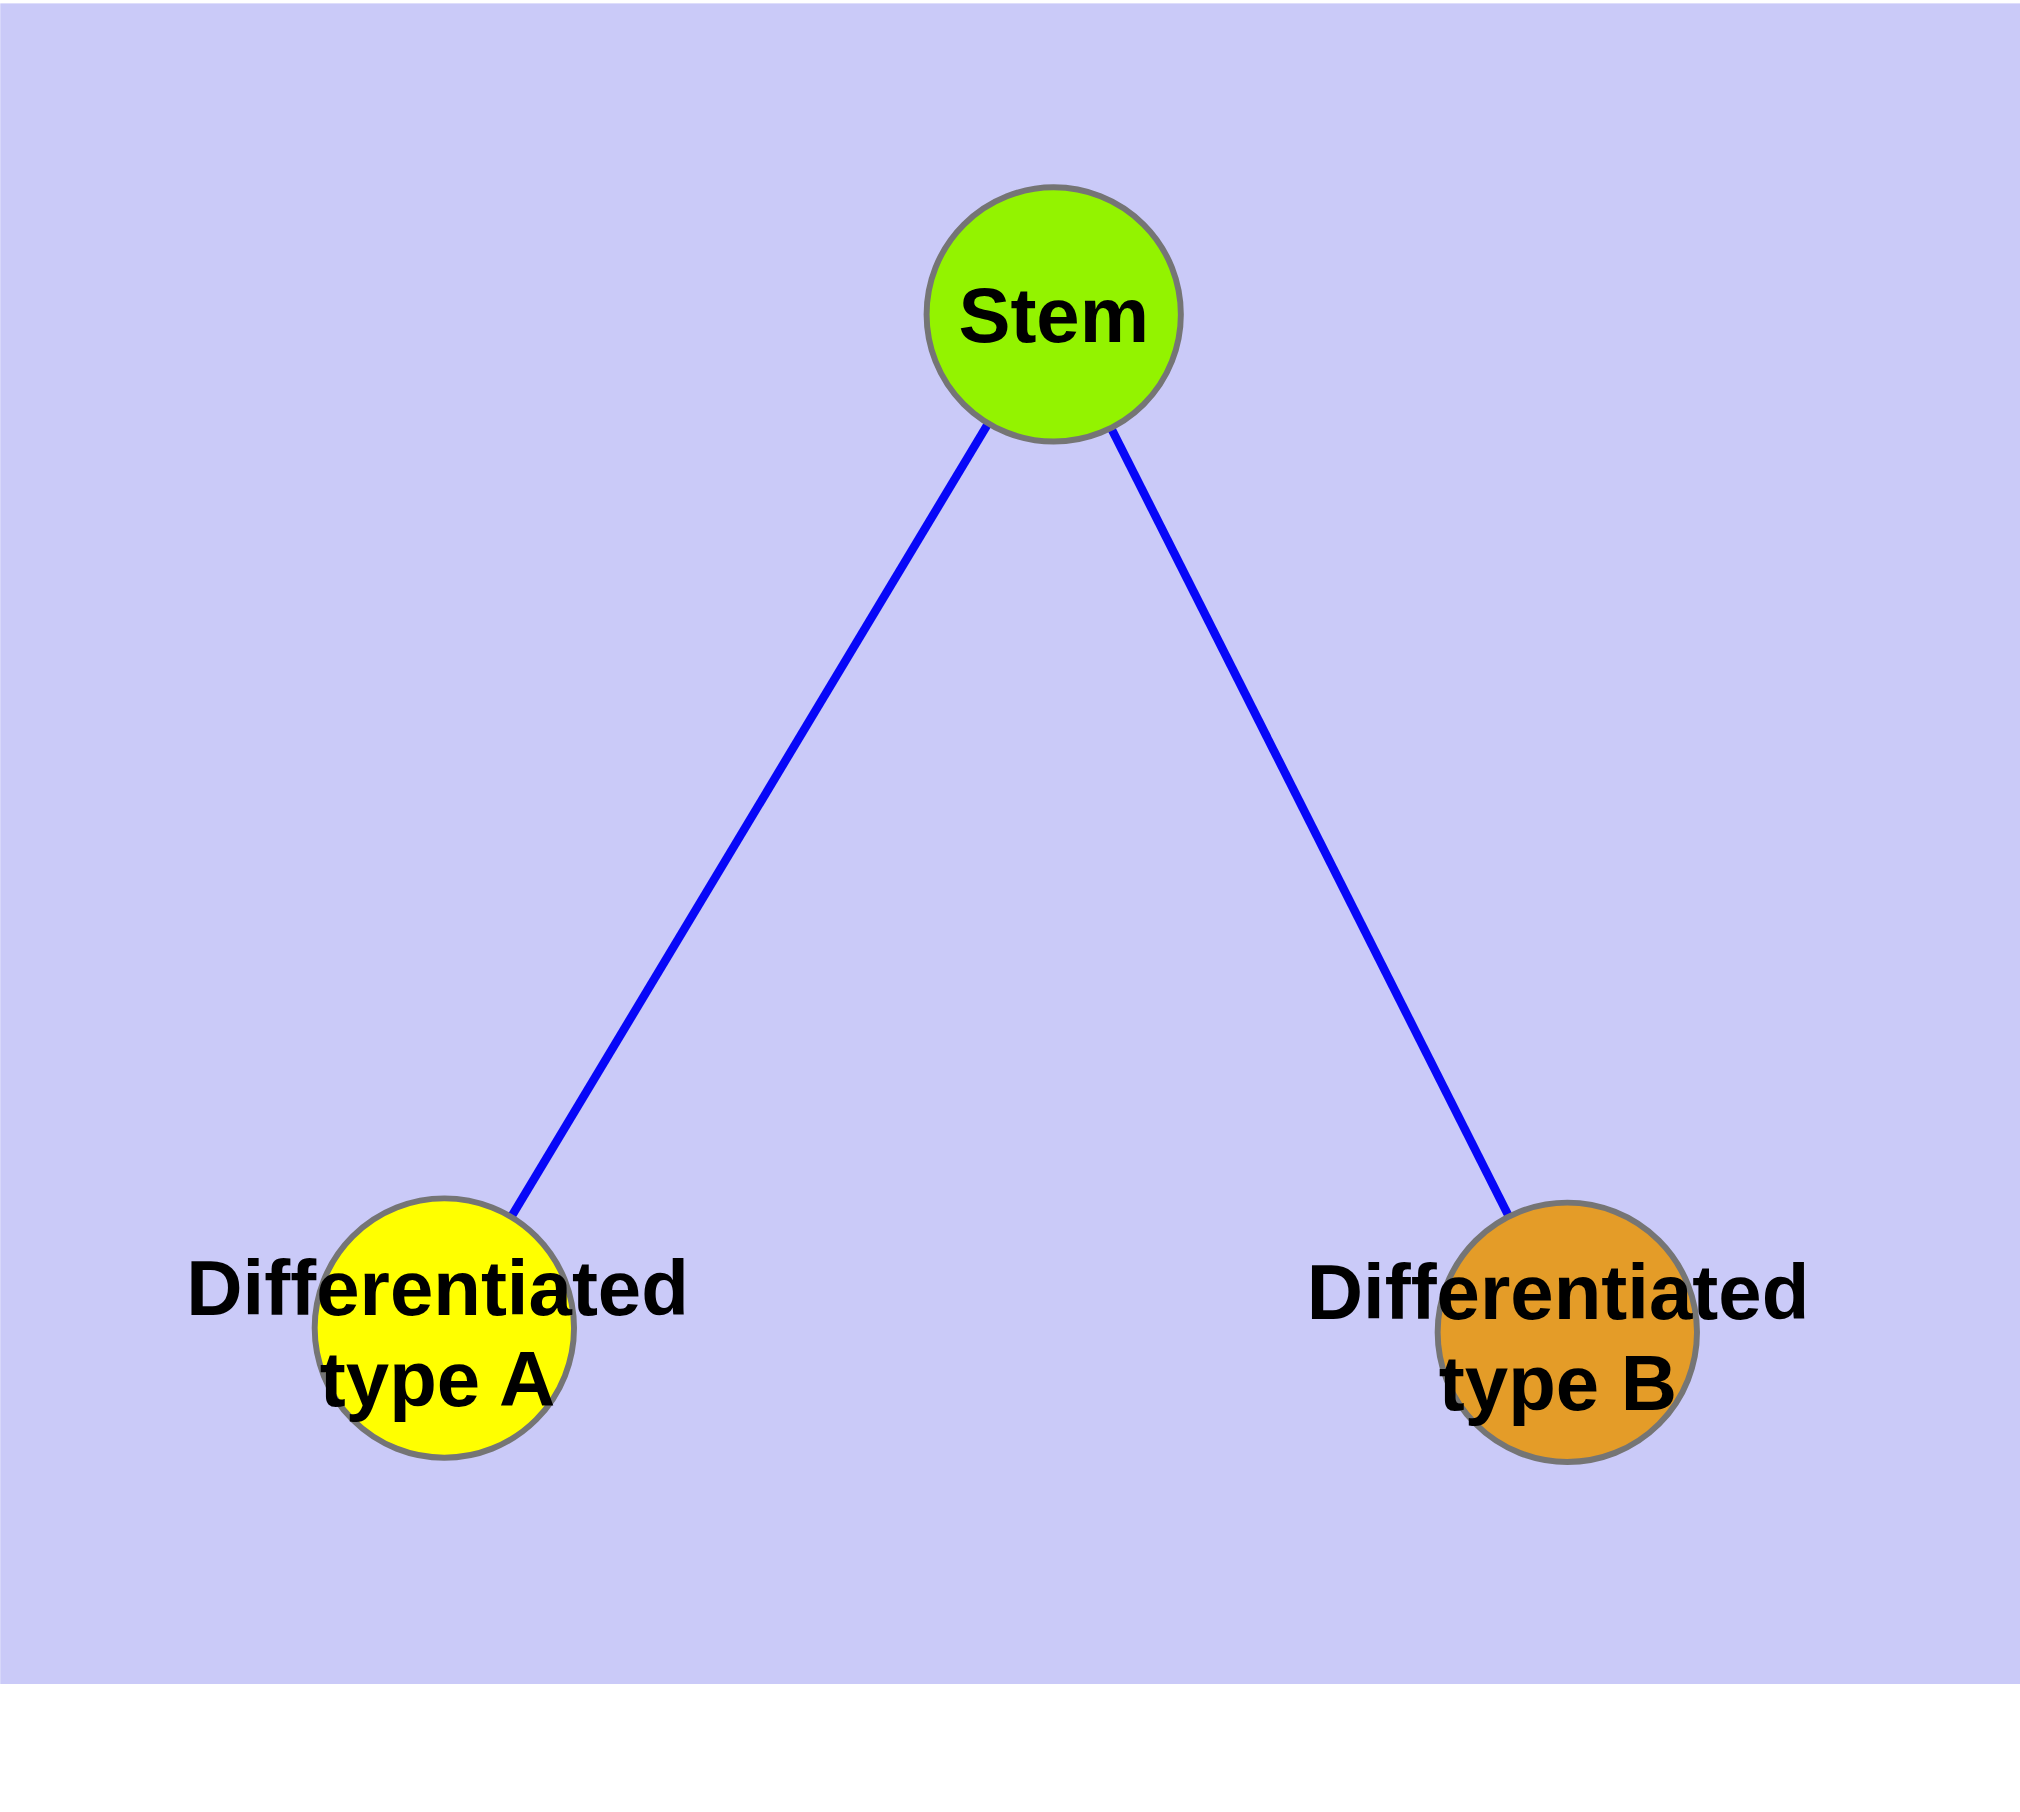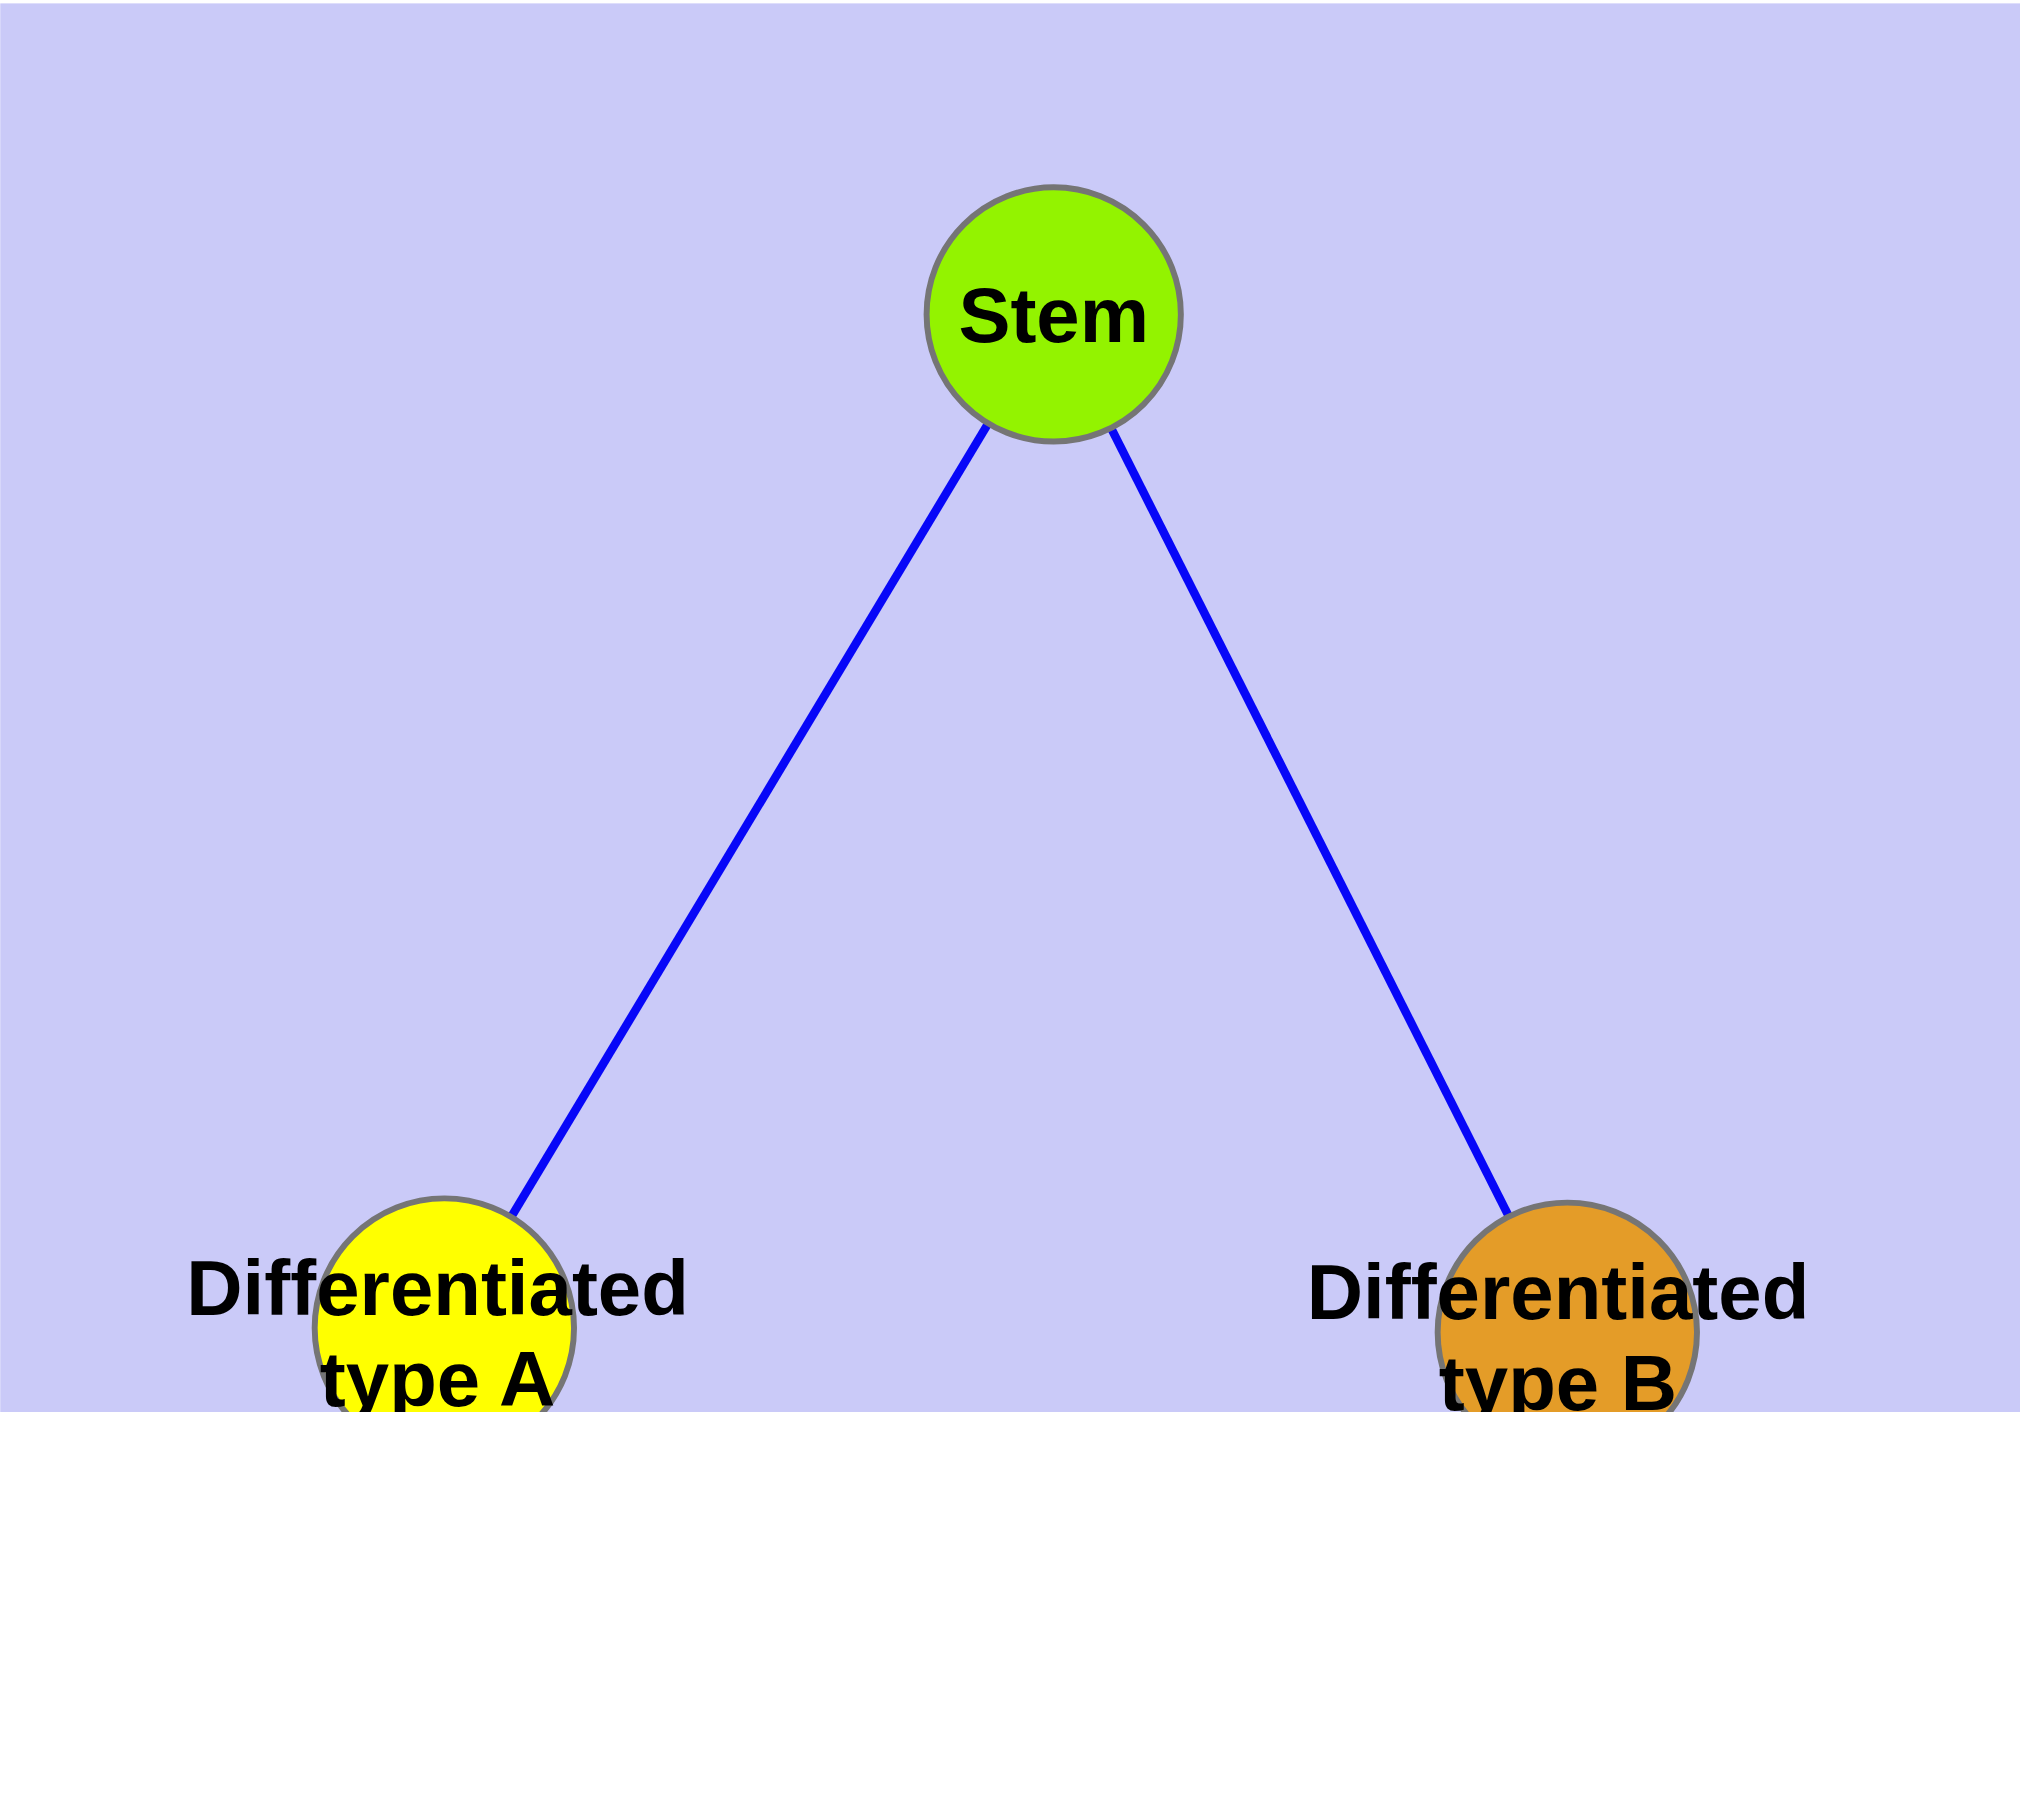--- a/index.html
+++ b/index.html
@@ -3,21 +3,21 @@
 <meta charset="utf-8">
 <style>
   html, body {
     margin: 0;
     padding: 0;
     background: #ffffff;
     font-family: "Liberation Sans", sans-serif;
   }
   .stage {
     width: 2021px;
-    height: 1412px;
+    height: 1684px;
     position: relative;
     overflow: hidden;
     text-align: center;
   }
   svg { display: block; }
   .edge {
     stroke-width: 10;
     stroke-linecap: butt;
     fill: none;
   }

